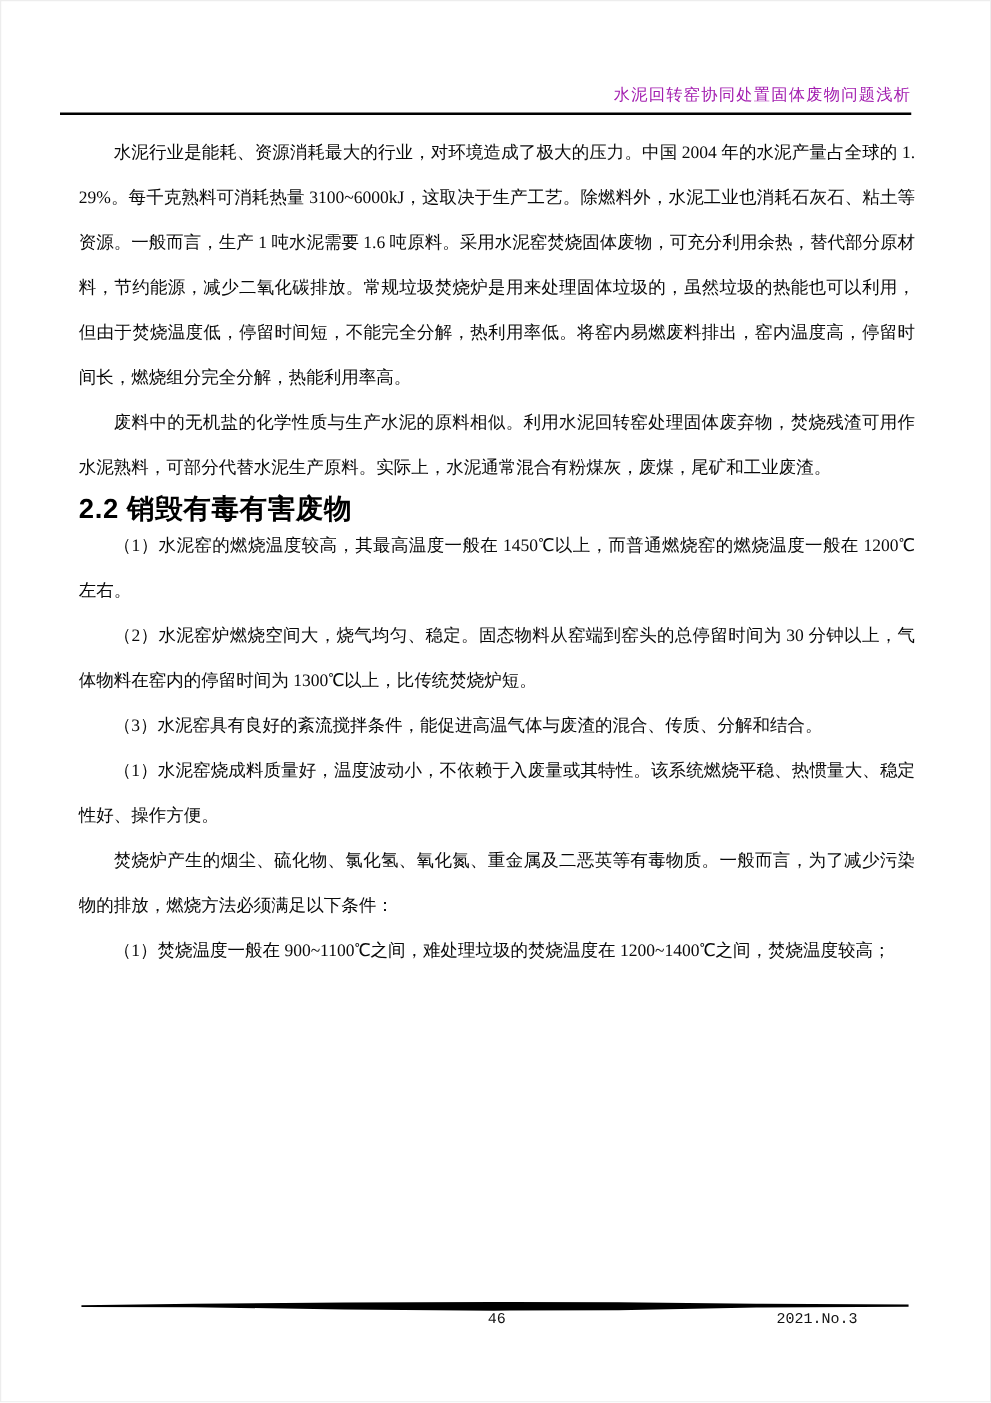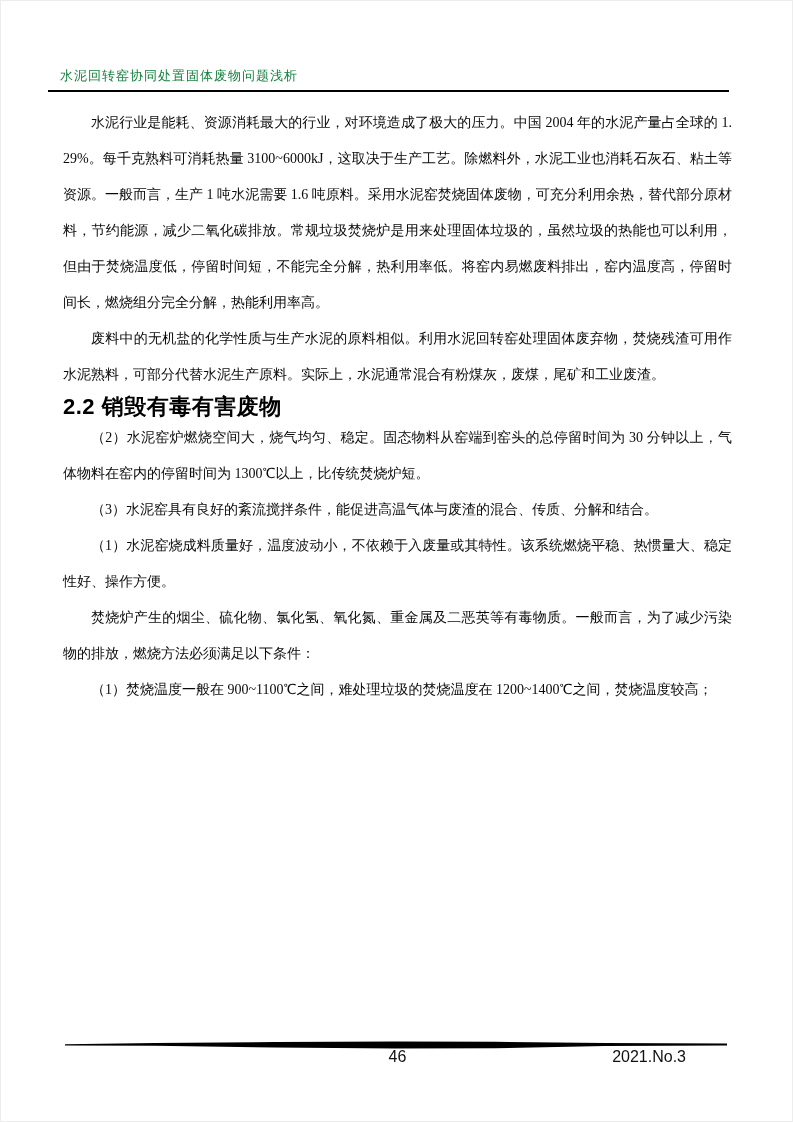--- a/index.html
+++ b/index.html
@@ -14,26 +14,26 @@
     background: #ffffff;
     box-sizing: border-box;
     border: 1px solid #ededed;
     overflow: hidden;
     font-family: "Liberation Serif", serif;
     color: #0d0d0d;
   }
   .running-header {
     position: absolute;
     top: 66px;
-    left: 59px;
+    left: 47px;
     width: 681px;
-    text-align: left;
+    text-align: right;
     font-size: 13px;
     letter-spacing: 1px;
-    color: #15803d;
+    color: #a21caf;
   }
   .header-rule {
     position: absolute;
     top: 89px;
     left: 47px;
     width: 681px;
     height: 2px;
     background: #000000;
   }
   .article {
@@ -74,22 +74,22 @@
     top: 2px;
     width: 662px;
     height: 8px;
   }
   .footer-row {
     position: absolute;
     left: 62px;
     top: 9px;
     width: 669px;
     height: 18px;
-    font-family: Liberation Sans, sans-serif;
-    font-size: 16px;
+    font-family: Liberation Mono, monospace;
+    font-size: 12px;
     color: #111111;
   }
   .page-number {
     position: absolute;
     left: 50%;
     transform: translateX(-50%);
     top: 0;
   }
   .issue-number {
     position: absolute;
@@ -108,20 +108,21 @@
 
   <div class="article">
 
     <p class="body-p">水泥行业是能耗、资源消耗最大的行业，对环境造成了极大的压力。中国 2004 年的水泥产量占全球的 1.29%。每千克熟料可消耗热量 3100~6000kJ，这取决于生产工艺。除燃料外，水泥工业也消耗石灰石、粘土等资源。一般而言，生产 1 吨水泥需要 1.6 吨原料。采用水泥窑焚烧固体废物，可充分利用余热，替代部分原材料，节约能源，减少二氧化碳排放。常规垃圾焚烧炉是用来处理固体垃圾的，虽然垃圾的热能也可以利用，但由于焚烧温度低，停留时间短，不能完全分解，热利用率低。将窑内易燃废料排出，窑内温度高，停留时间长，燃烧组分完全分解，热能利用率高。</p>
 
     <p class="body-p">废料中的无机盐的化学性质与生产水泥的原料相似。利用水泥回转窑处理固体废弃物，焚烧残渣可用作水泥熟料，可部分代替水泥生产原料。实际上，水泥通常混合有粉煤灰，废煤，尾矿和工业废渣。</p>
 
     <h2 class="section-heading">2.2 销毁有毒有害废物</h2>
 
 
+    <p class="body-p">（1）水泥窑的燃烧温度较高，其最高温度一般在 1450℃以上，而普通燃烧窑的燃烧温度一般在 1200℃左右。</p>
 
     <p class="body-p">（2）水泥窑炉燃烧空间大，烧气均匀、稳定。固态物料从窑端到窑头的总停留时间为 30 分钟以上，气体物料在窑内的停留时间为 1300℃以上，比传统焚烧炉短。</p>
 
     <p class="body-p">（3）水泥窑具有良好的紊流搅拌条件，能促进高温气体与废渣的混合、传质、分解和结合。</p>
 
     <p class="body-p">（1）水泥窑烧成料质量好，温度波动小，不依赖于入废量或其特性。该系统燃烧平稳、热惯量大、稳定性好、操作方便。</p>
 
 
     <p class="body-p">焚烧炉产生的烟尘、硫化物、氯化氢、氧化氮、重金属及二恶英等有毒物质。一般而言，为了减少污染物的排放，燃烧方法必须满足以下条件：</p>
 

